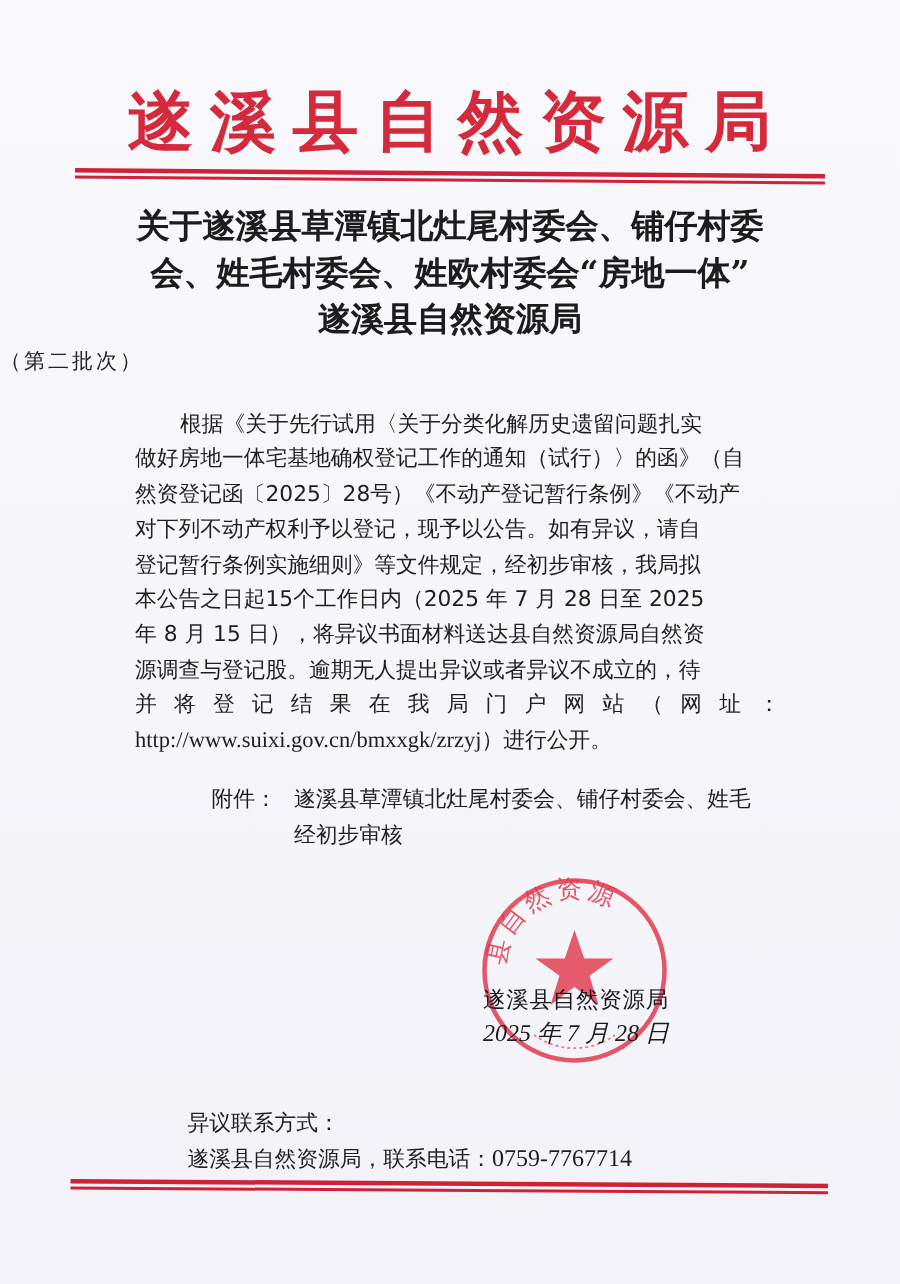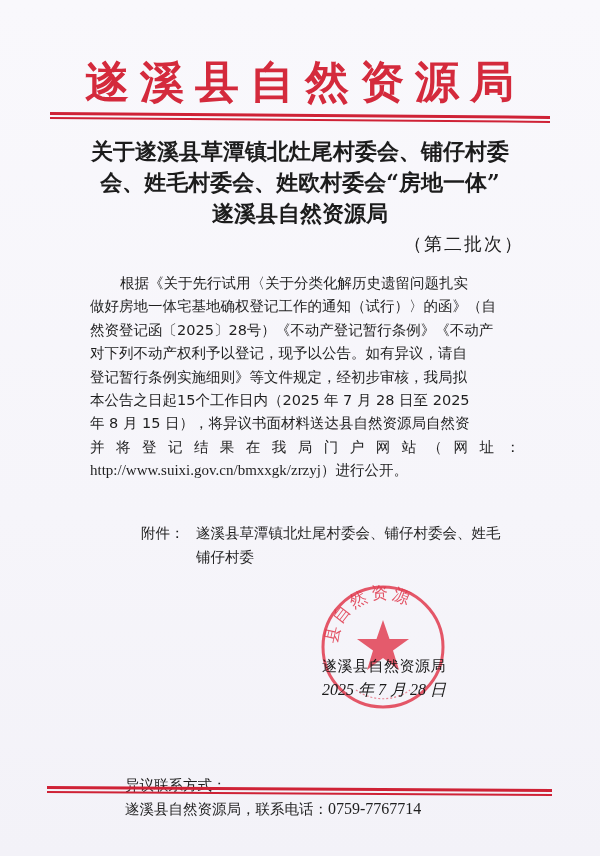--- a/index.html
+++ b/index.html
@@ -57,22 +57,22 @@
     line-height: 31px;
     color: #1c1c1c;
   }
   .title .line { display: block; white-space: nowrap; }
 
   .batch {
     position: absolute;
     left: 0;
     width: 524px;
     top: 232px;
-    text-align: right;
-    font-size: 18px;
+    text-align: left;
+    font-size: 14px;
     letter-spacing: 2px;
     color: #222;
   }
 
   .body-text {
     position: absolute;
     left: 90px;
     top: 272px;
     width: 430px;
     font-family: "DejaVu Sans", sans-serif;
@@ -132,21 +132,20 @@
 
   .contact {
     position: absolute;
     left: 125px;
     top: 738px;
     font-family: "DejaVu Sans", sans-serif;
     font-size: 14.5px;
     line-height: 23px;
     color: #1e1e1e;
     white-space: nowrap;
-    margin-top: 36px;
   }
   .contact .ln { display: block; }
   .phone { font-family: "Liberation Serif", serif; font-size: 16px; }
 </style>
 </head>
 <body>
 
 <div class="page">
 
   <div class="letterhead">遂溪县自然资源局</div>
@@ -162,29 +161,30 @@
   <div class="batch">（第二批次）</div>
 
   <div class="body-text">
     <span class="ln indent">根据《关于先行试用〈关于分类化解历史遗留问题扎实</span>
     <span class="ln">做好房地一体宅基地确权登记工作的通知（试行）〉的函》（自</span>
     <span class="ln">然资登记函〔2025〕28号）《不动产登记暂行条例》《不动产</span>
     <span class="ln">对下列不动产权利予以登记，现予以公告。如有异议，请自</span>
     <span class="ln">登记暂行条例实施细则》等文件规定，经初步审核，我局拟</span>
     <span class="ln">本公告之日起15个工作日内（2025 年 7 月 28 日至 2025</span>
     <span class="ln">年 8 月 15 日），将异议书面材料送达县自然资源局自然资</span>
+    <span class="ln">源调查与登记股。逾期无人提出异议或者异议不成立的，待</span>
     <span class="ln justify">并将登记结果在我局门户网站（网址：</span>
     <span class="ln"><span class="url">http://www.suixi.gov.cn/bmxxgk/zrzyj</span><span>）进行公开。</span></span>
   </div>
 
   <div class="attachment">
     <span class="label">附件：</span>
     <div class="content">
       <span class="ln">遂溪县草潭镇北灶尾村委会、铺仔村委会、姓毛</span>
-      <span class="ln">铺仔村委</span>
+      <span class="ln">经初步审核</span>
     </div>
   </div>
 
   <svg class="stamp" viewBox="0 0 130 130" xmlns="http://www.w3.org/2000/svg">
     <defs>
       <path id="sealArc" d="M 20 72 A 46 46 0 1 1 110 72"></path>
     </defs>
     <circle cx="65" cy="65" r="60" fill="none" stroke="#e0394d" stroke-width="3" opacity="0.85"></circle>
     <text font-family="DejaVu Sans, sans-serif" font-size="17" fill="#e0394d" opacity="0.85" letter-spacing="3">
       <textPath href="#sealArc" startOffset="6%">县自然资源</textPath>

